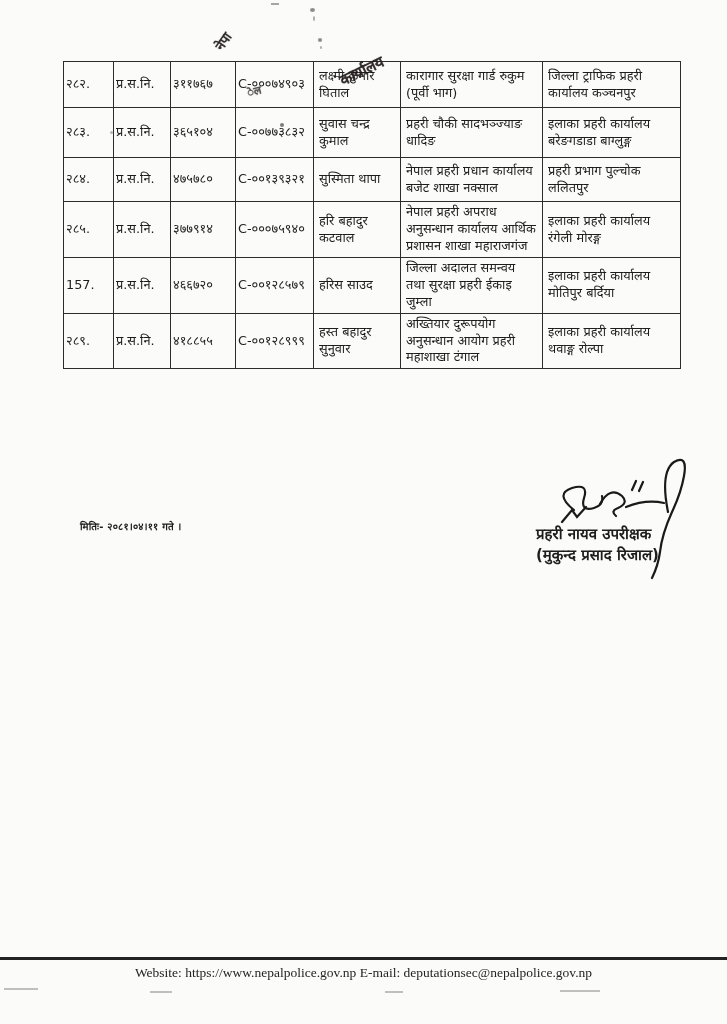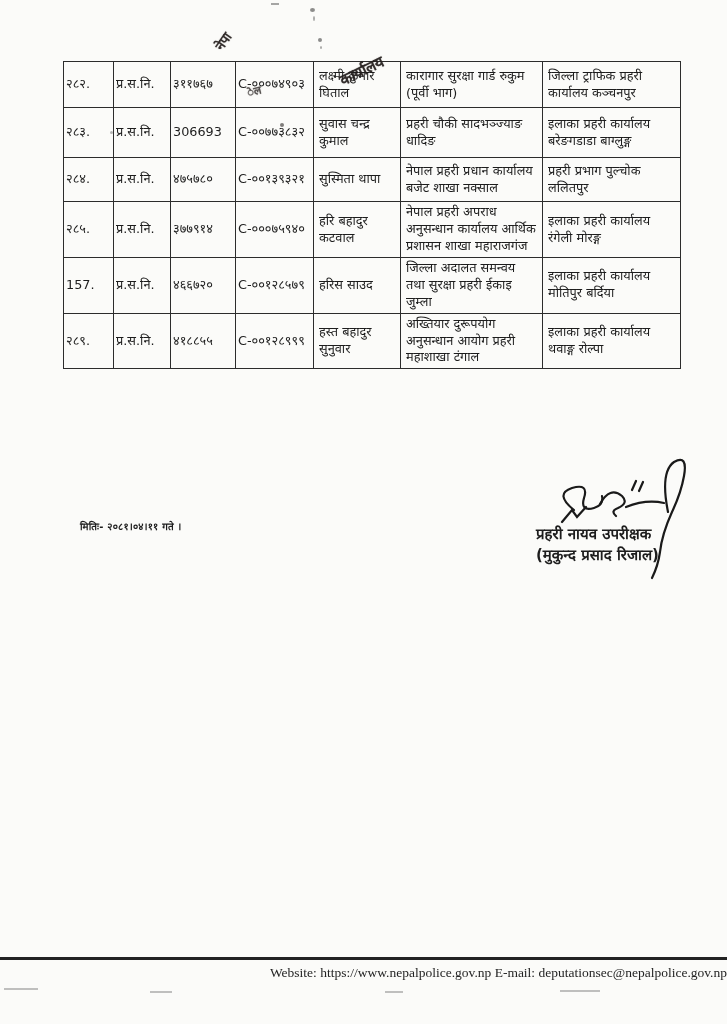--- a/index.html
+++ b/index.html
@@ -42,21 +42,21 @@
          text-shadow:0 0 1px rgba(35,30,28,.5);}
   .stamp-nepa{left:214px;top:32px;font-size:13px;transform:rotate(-55deg);}
   .stamp-karyalaya{left:338px;top:60px;font-size:15px;transform:rotate(-26deg);}
   .stamp-frag{left:247px;top:83px;font-size:11px;transform:rotate(-14deg);color:rgba(45,40,38,.65);font-weight:600;}
   
   .date-line{position:absolute;left:80px;top:519px;font-size:10px;font-weight:600;letter-spacing:.2px;}
   .sig-block{position:absolute;left:536px;top:524px;font-size:15px;font-weight:600;line-height:21px;white-space:nowrap;}
   .sig-svg{position:absolute;left:540px;top:452px;}
   
   .footer-rule{position:absolute;left:0;top:957px;width:727px;height:3px;background:#232323;}
-  .footer-text{position:absolute;left:0;top:965px;width:727px;text-align:right;
+  .footer-text{position:absolute;left:0;top:965px;width:727px;text-align:center;
                font-family:"Liberation Serif", serif;font-size:13.5px;color:#242424;}
   .footer-dash{position:absolute;height:2px;background:rgba(80,80,80,.35);}
   .fd1{left:4px;top:988px;width:34px;}
   .fd2{left:150px;top:991px;width:22px;}
   .fd3{left:385px;top:991px;width:18px;}
   .fd4{left:560px;top:990px;width:40px;}
   
   .speck{position:absolute;background:rgba(50,50,50,.55);border-radius:50%;}
   .sp1{left:310px;top:8px;width:5px;height:4px;}
   .sp2{left:313px;top:16px;width:2px;height:5px;background:rgba(50,50,50,.4);}
@@ -93,21 +93,21 @@
         <td class="col-rank">प्र.स.नि.</td>
         <td class="col-number">३११७६७</td>
         <td class="col-code">C-०००७४९०३</td>
         <td class="col-name">लक्ष्मी कुमार घिताल</td>
         <td class="col-from">कारागार सुरक्षा गार्ड रुकुम (पूर्वी भाग)</td>
         <td class="col-to">जिल्ला ट्राफिक प्रहरी कार्यालय कञ्चनपुर</td>
       </tr>
       <tr>
         <td class="col-sn">२८३.</td>
         <td class="col-rank">प्र.स.नि.</td>
-        <td class="col-number">306693</td>
+        <td class="col-number">३६५१०४</td>
         <td class="col-code">C-००७७३८३२</td>
         <td class="col-name">सुवास चन्द्र कुमाल</td>
         <td class="col-from">प्रहरी चौकी सादभञ्ज्याङ धादिङ</td>
         <td class="col-to">इलाका प्रहरी कार्यालय बरेङगडाडा बाग्लुङ्ग</td>
       </tr>
       <tr>
         <td class="col-sn">२८४.</td>
         <td class="col-rank">प्र.स.नि.</td>
         <td class="col-number">४७५७८०</td>
         <td class="col-code">C-००१३९३२१</td>

